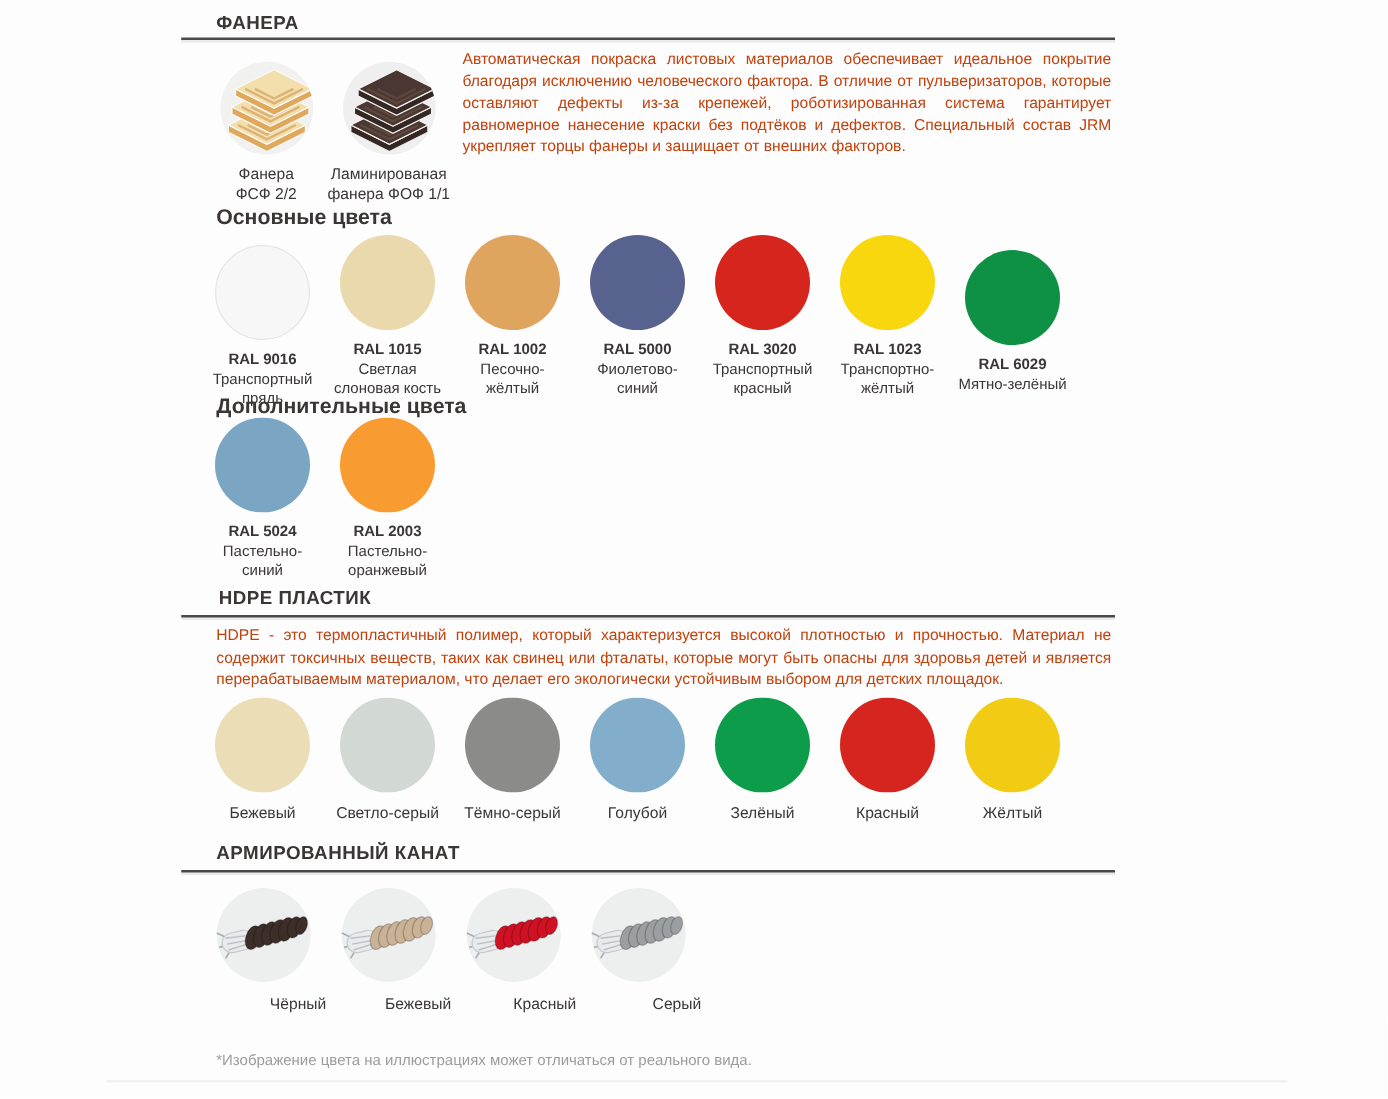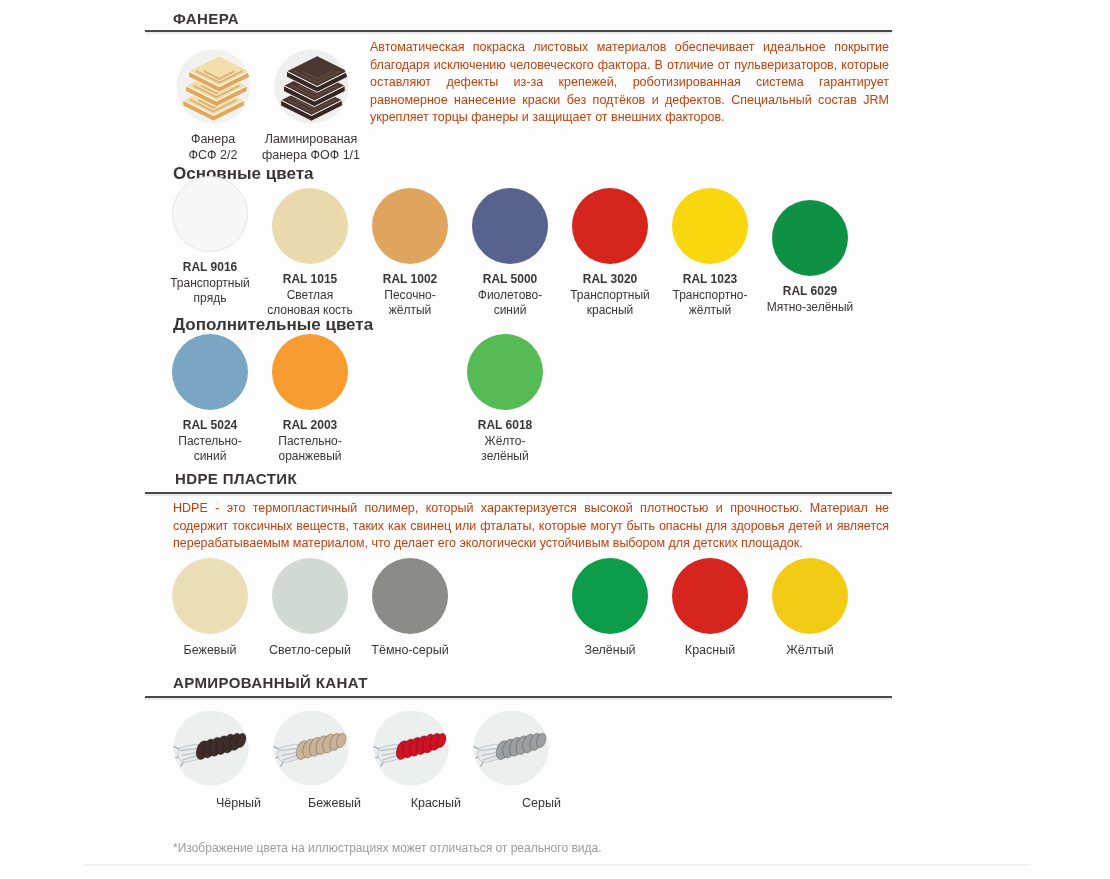--- a/index.html
+++ b/index.html
@@ -99,21 +99,21 @@
     <div class="thumb-label">
       <div>Ламинированая</div>
       <div>фанера ФОФ 1/1</div>
     </div>
   </div>
 
   <div class="para" style="left:370px; top:39px; width:519px;">Автоматическая покраска листовых материалов обеспечивает идеальное покрытие благодаря исключению человеческого фактора. В отличие от пульверизаторов, которые оставляют дефекты из-за крепежей, роботизированная система гарантирует равномерное нанесение краски без подтёков и дефектов. Специальный состав JRM укрепляет торцы фанеры и защищает от внешних факторов.</div>
 
   <div class="subhead" style="left:173px; top:164px;">Основные цвета</div>
 
-  <div class="swatch" style="left:160px; top:176px;">
+  <div class="swatch" style="left:160px; top:196px;">
     <div class="dot" style="background-color: rgb(247, 247, 247); border-color: rgb(229, 229, 229);"></div>
     <div class="ral">RAL 9016</div>
     <div class="cname">
         <div>Транспортный</div>
         <div>прядь</div>
       </div>
   </div>
   <div class="swatch" style="left:260px; top:188px;">
     <div class="dot" style="background-color: rgb(235, 217, 174);"></div>
     <div class="ral">RAL 1015</div>
@@ -174,44 +174,40 @@
       </div>
   </div>
   <div class="swatch" style="left:260px; top:334px;">
     <div class="dot" style="background-color: rgb(248, 155, 48);"></div>
     <div class="ral">RAL 2003</div>
     <div class="cname">
         <div>Пастельно-</div>
         <div>оранжевый</div>
       </div>
   </div>
-  <div class="swatch" style="left:455px; top:334px;">
-    <div class="dot" style="background-color: rgb(86, 186, 85);"></div>
-    <div class="ral">RAL 6018</div>
-    <div class="cname">
-        <div>Жёлто-</div>
-        <div>зелёный</div>
-      </div>
-  </div>
 
   <div class="section-title" style="left:175px; top:470px;">HDPE ПЛАСТИК</div>
   <div class="rule" style="top:492px;"></div>
   <div class="para" style="left:173px; top:500px; width:716px;">HDPE - это термопластичный полимер, который характеризуется высокой плотностью и прочностью. Материал не содержит токсичных веществ, таких как свинец или фталаты, которые могут быть опасны для здоровья детей и является перерабатываемым материалом, что делает его экологически устойчивым выбором для детских площадок.</div>
 
   <div class="swatch" style="left:160px; top:558px;">
     <div class="dot" style="background-color: rgb(235, 222, 182);"></div>
     <div class="single-label">Бежевый</div>
   </div>
   <div class="swatch" style="left:260px; top:558px;">
     <div class="dot" style="background-color: rgb(210, 217, 213);"></div>
     <div class="single-label">Светло-серый</div>
   </div>
   <div class="swatch" style="left:360px; top:558px;">
     <div class="dot" style="background-color: rgb(139, 139, 137);"></div>
     <div class="single-label">Тёмно-серый</div>
+  </div>
+  <div class="swatch" style="left:460px; top:558px;">
+    <div class="dot" style="background-color: rgb(130, 174, 203);"></div>
+    <div class="single-label">Голубой</div>
   </div>
   <div class="swatch" style="left:560px; top:558px;">
     <div class="dot" style="background-color: rgb(13, 156, 73);"></div>
     <div class="single-label">Зелёный</div>
   </div>
   <div class="swatch" style="left:660px; top:558px;">
     <div class="dot" style="background-color: rgb(214, 37, 31);"></div>
     <div class="single-label">Красный</div>
   </div>
   <div class="swatch" style="left:760px; top:558px;">

